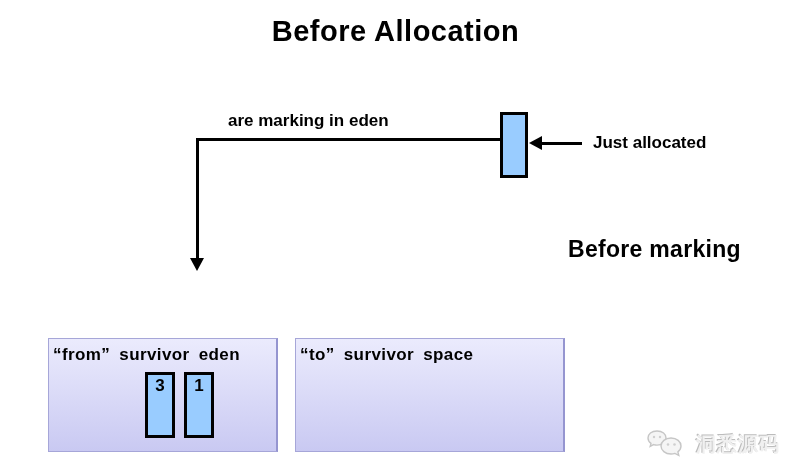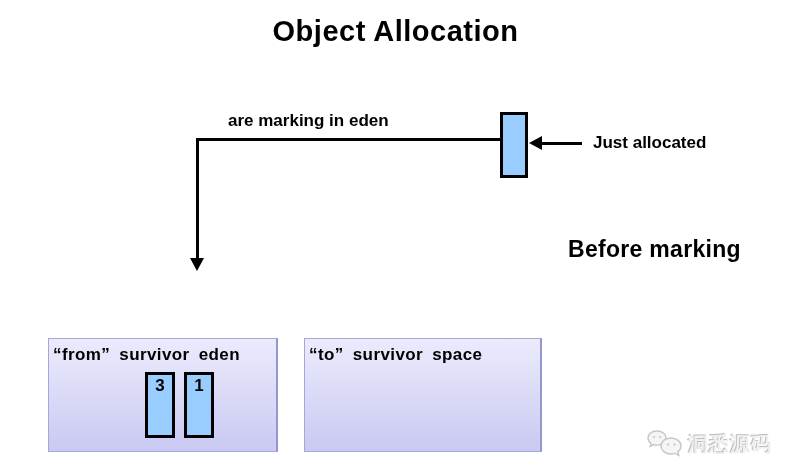--- a/index.html
+++ b/index.html
@@ -55,59 +55,59 @@
   .region {
     position: absolute;
     background: linear-gradient(to bottom, #ebebfd 0%, #dcdcf8 45%, #c9c9f2 100%);
     border: 1px solid #a6a6d8;
     border-right: 2px solid #9595d0;
     box-sizing: border-box;
     z-index: 1;
   }
   .eden { left: 48px; top: 217px; width: 483px; height: 103px; }
   .from-survivor { left: 48px; top: 338px; width: 230px; height: 114px; }
-  .to-survivor   { left: 304px; top: 338px; width: 238px; height: 114px; }
+  .to-survivor   { left: 295px; top: 338px; width: 270px; height: 114px; }
 
   .region-label { position: absolute; font-weight: bold; font-size: 17px; white-space: nowrap; }
   .eden-label { left: 13px; top: 8px; }
   .survivor-label { left: 4px; top: 6px; letter-spacing: 0.4px; word-spacing: 4px; }
 
   .obj-row { position: absolute; left: 12px; top: 32px; display: flex; gap: 10px; }
   .eden-obj { width: 22px; height: 59px; }
 
   .survivor-obj {
     position: absolute;
     width: 24px; height: 60px;
     display: flex; justify-content: center; align-items: flex-start;
   }
   .obj-age3 { left: 96px;  top: 33px; }
   .obj-age1 { left: 135px; top: 33px; }
   .age { font-weight: bold; font-size: 17px; line-height: 1.25; }
 
   
   .watermark {
     position: absolute; left: 645px; top: 428px;
-    display: flex; align-items: center; gap: 3px;
+    display: flex; align-items: center; gap: 11px;
     z-index: 1;
   }
   .wm-icon { display: inline-block; width: 40px; height: 32px; }
   .wm-text {
     font-size: 20px; font-weight: bold;
     color: #f0f0f0;
     text-shadow: -1px -1px 0 #bcbcbc, 1px 1px 0 #ffffff;
     letter-spacing: 1px;
     white-space: nowrap;
   }
 </style>
 </head>
 <body>
 
 <div class="slide">
 
-  <h1 class="title">Object Allocation</h1>
+  <h1 class="title">Before Allocation</h1>
 
 
   <div class="region from-survivor">
     <div class="region-label survivor-label">“from” survivor eden</div>
     <div class="obj survivor-obj obj-age3">
       <span class="age">3</span>
     </div>
     <div class="obj survivor-obj obj-age1">
       <span class="age">1</span>
     </div>

